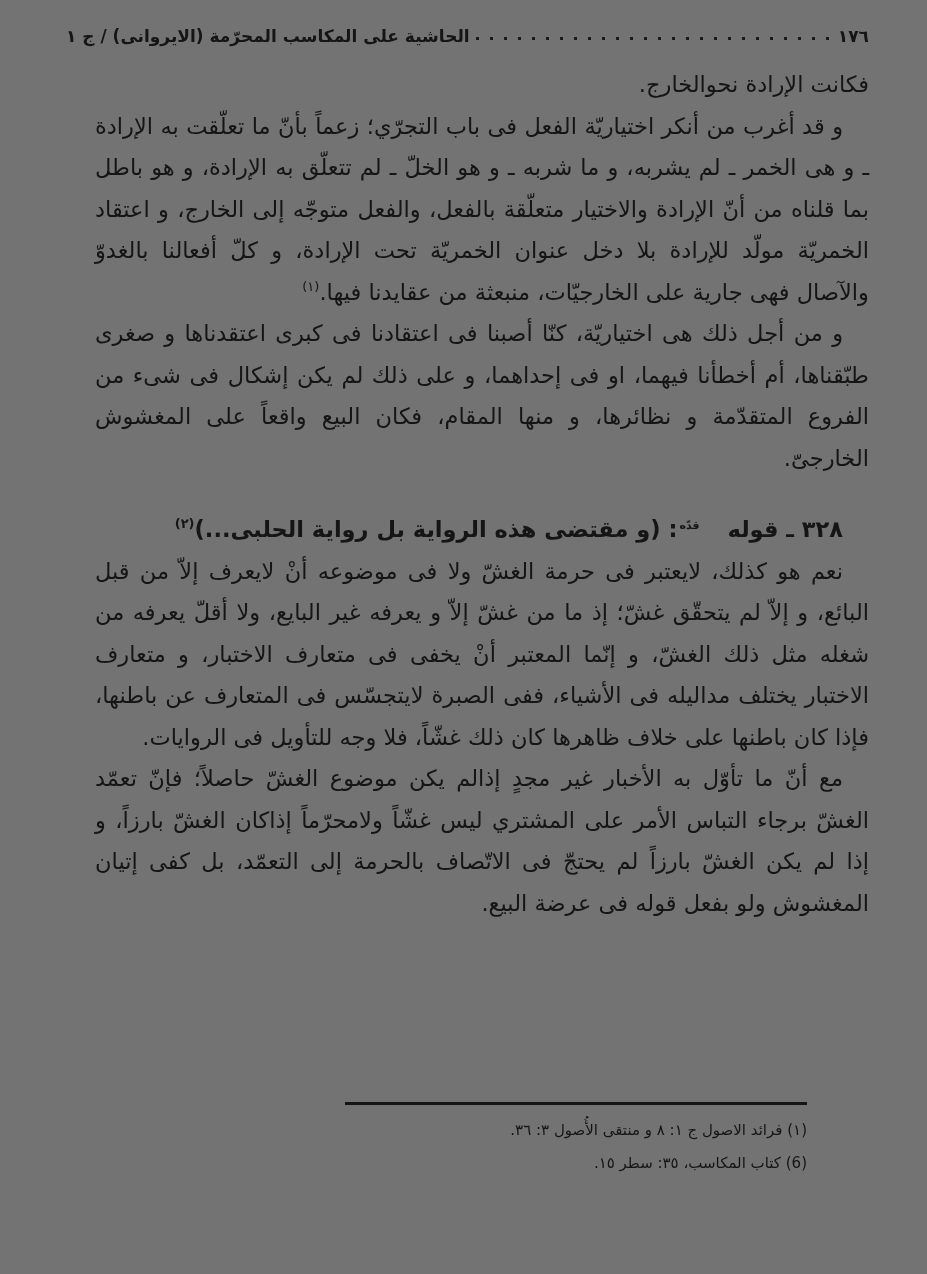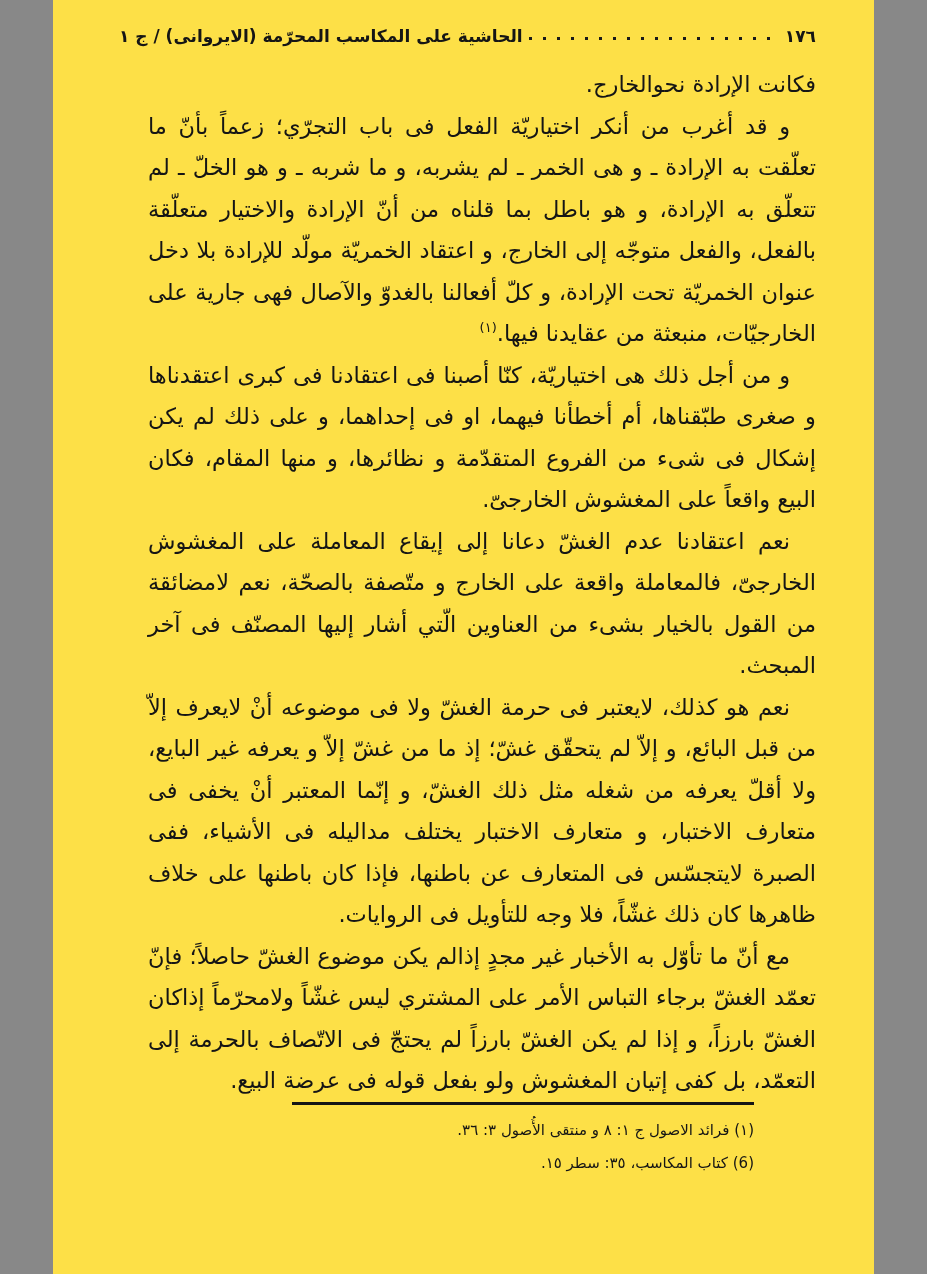--- a/index.html
+++ b/index.html
@@ -1,20 +1,20 @@
 <!DOCTYPE html>
 <html lang="ar" dir="rtl"><head>
 <meta charset="utf-8">
 <style>
   html,body{margin:0;padding:0;background:#888;}
   .page{
     position:relative;
-    width:821px;height:1274px;
+    width:927px;height:1274px;
     margin:0 auto;
-    background:#fde047;
+    background:#737373;
     color:#151515;
     font-family:"DejaVu Sans",sans-serif;
     overflow:hidden;
     direction:rtl;
   }
   
   .running-header{
     position:absolute;top:26px;left:66px;right:58px;
     display:flex;flex-direction:row;align-items:flex-end;
     direction:ltr;
@@ -73,22 +73,22 @@
   <div class="running-header">
     <span class="book-title">الحاشية على المكاسب المحرّمة (الايروانى) / ج ١</span>
     <span class="dot-leader"></span>
     <span class="page-number">١٧٦</span>
   </div>
 
   <div class="body-text">
     <p>فكانت الإرادة نحوالخارج.</p>
     <p class="indent"><span>و قد أغرب من أنكر اختياريّة الفعل فى باب التجرّي؛ زعماً بأنّ ما تعلّقت به الإرادة ـ و هى الخمر ـ لم يشربه، و ما شربه ـ و هو الخلّ ـ لم تتعلّق به الإرادة، و هو باطل بما قلناه من أنّ الإرادة والاختيار متعلّقة بالفعل، والفعل متوجّه إلى الخارج، و اعتقاد الخمريّة مولّد للإرادة بلا دخل عنوان الخمريّة تحت الإرادة، و كلّ أفعالنا بالغدوّ والآصال فهى جارية على الخارجيّات، منبعثة من عقايدنا فيها.</span><sup class="fn-ref">(١)</sup></p>
     <p class="indent">و من أجل ذلك هى اختياريّة، كنّا أصبنا فى اعتقادنا فى كبرى اعتقدناها و صغرى طبّقناها، أم أخطأنا فيهما، او فى إحداهما، و على ذلك لم يكن إشكال فى شىء من الفروع المتقدّمة و نظائرها، و منها المقام، فكان البيع واقعاً على المغشوش الخارجىّ.</p>
-    <p class="indent">نعم اعتقادنا عدم الغشّ دعانا إلى إيقاع المعاملة على المغشوش الخارجىّ، فالمعاملة واقعة على الخارج و متّصفة بالصحّة، نعم لامضائقة من القول بالخيار بشىء من العناوين الّتي أشار إليها المصنّف فى آخر المبحث.</p>
 
+    <h2 class="section-heading"><span>٣٢٨ ـ قوله</span><span class="honorific">قدّه</span><span>: (و مقتضى هذه الرواية بل رواية الحلبى...)</span><sup class="fn-ref">(٢)</sup></h2>
 
     <p class="indent">نعم هو كذلك، لايعتبر فى حرمة الغشّ ولا فى موضوعه أنْ لايعرف إلاّ من قبل البائع، و إلاّ لم يتحقّق غشّ؛ إذ ما من غشّ إلاّ و يعرفه غير البايع، ولا أقلّ يعرفه من شغله مثل ذلك الغشّ، و إنّما المعتبر أنْ يخفى فى متعارف الاختبار، و متعارف الاختبار يختلف مداليله فى الأشياء، ففى الصبرة لايتجسّس فى المتعارف عن باطنها، فإذا كان باطنها على خلاف ظاهرها كان ذلك غشّاً، فلا وجه للتأويل فى الروايات.</p>
     <p class="indent">مع أنّ ما تأوّل به الأخبار غير مجدٍ إذالم يكن موضوع الغشّ حاصلاً؛ فإنّ تعمّد الغشّ برجاء التباس الأمر على المشتري ليس غشّاً ولامحرّماً إذاكان الغشّ بارزاً، و إذا لم يكن الغشّ بارزاً لم يحتجّ فى الاتّصاف بالحرمة إلى التعمّد، بل كفى إتيان المغشوش ولو بفعل قوله فى عرضة البيع.</p>
   </div>
 
   <div class="footnotes">
     <div class="footnote-rule"></div>
     <p class="footnote-line">(١) فرائد الاصول ج ١: ٨ و منتقى الأُصول ٣: ٣٦.</p>
     <p class="footnote-line">(6) كتاب المكاسب، ٣٥: سطر ١٥.</p>
   </div>

